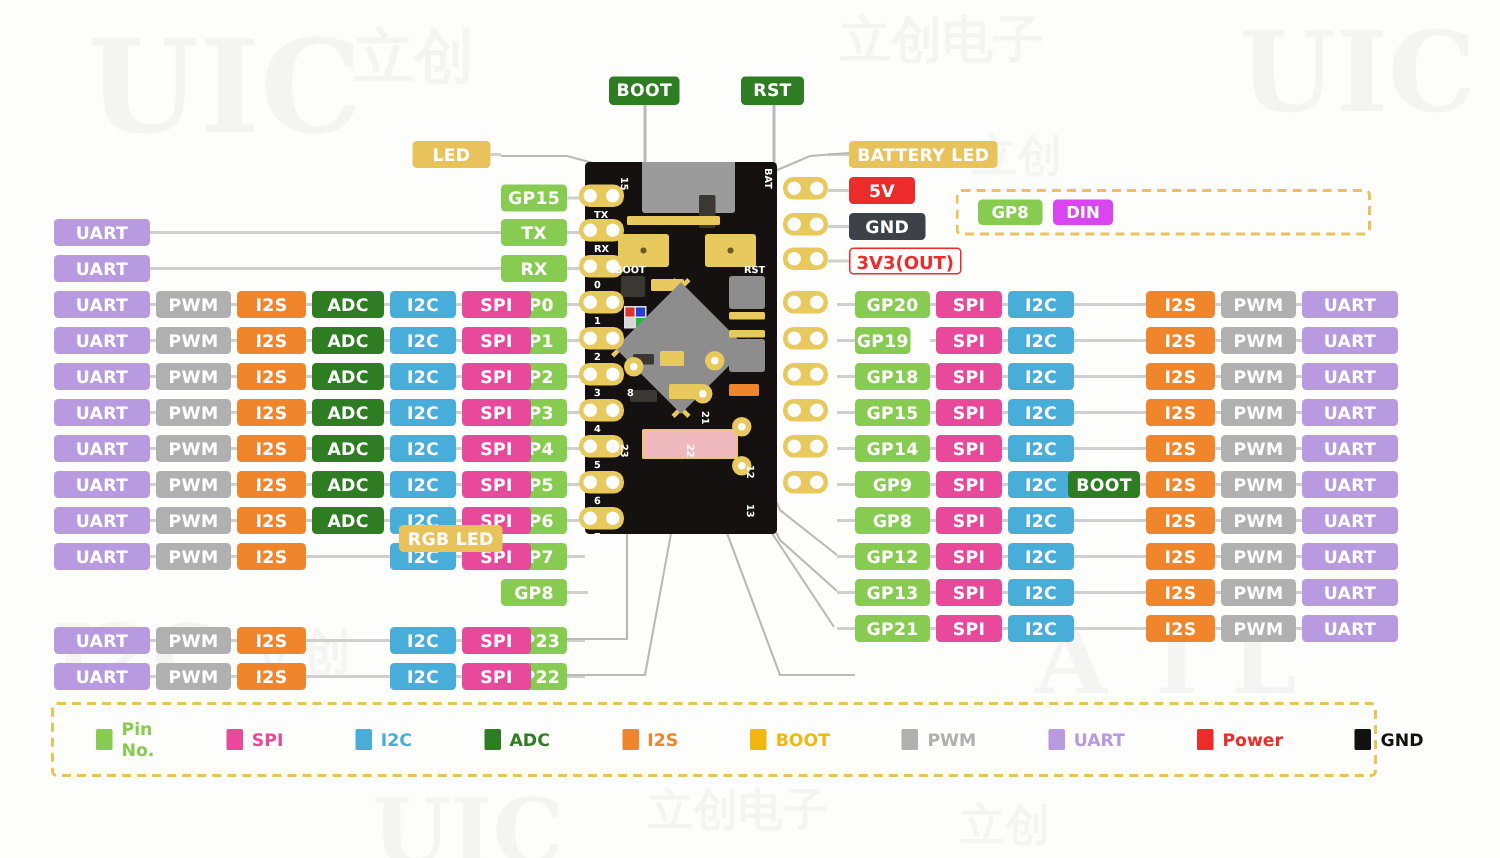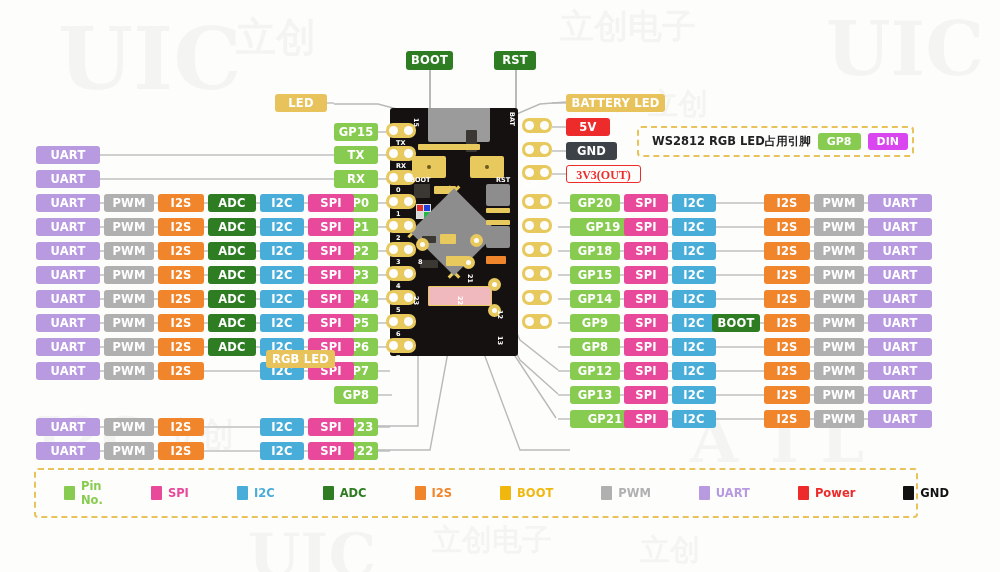--- a/index.html
+++ b/index.html
@@ -55,21 +55,20 @@
   .pill-outline {
     position: absolute;
     height: 18px; line-height: 18px;
     font-size: 12px; font-weight: 700;
     color: #ed2b2b;
     background: transparent;
     border: 1.6px solid #ed2b2b;
     border-radius: 3px;
     text-align: center;
     white-space: nowrap;
-    font-family: Liberation Serif, serif;
   }
 
   .connector { position: absolute; height: 2px; background: #cfcfcf; }
   .leader    { position: absolute; background: #b9b9b9; }
 
   
   #board {
     position: absolute;
     left: 390px; top: 108px;
     width: 128px; height: 248px;
@@ -435,21 +434,21 @@
       <div class="pill c-i2c" style="left: 260px; top: 442px; width: 44px;">I2C</div>
       <div class="pill c-spi" style="left: 308px; top: 442px; width: 46px;">SPI</div>
     </div>
   <div id="right-col">
       <div class="pill c-gp" style="left: 570px; top: 194px; width: 50px;">GP20</div>
       <div class="pill c-spi" style="left: 624px; top: 194px; width: 44px;">SPI</div>
       <div class="pill c-i2c" style="left: 672px; top: 194px; width: 44px;">I2C</div>
       <div class="pill c-i2s" style="left: 764px; top: 194px; width: 46px;">I2S</div>
       <div class="pill c-pwm" style="left: 814px; top: 194px; width: 50px;">PWM</div>
       <div class="pill c-uart" style="left: 868px; top: 194px; width: 64px;">UART</div>
-      <div class="pill c-gp" style="left: 570px; top: 218px; width: 66px;">GP19</div>
+      <div class="pill c-gp" style="left: 570px; top: 218px; width: 37px;">GP19</div>
       <div class="pill c-spi" style="left: 624px; top: 218px; width: 44px;">SPI</div>
       <div class="pill c-i2c" style="left: 672px; top: 218px; width: 44px;">I2C</div>
       <div class="pill c-i2s" style="left: 764px; top: 218px; width: 46px;">I2S</div>
       <div class="pill c-pwm" style="left: 814px; top: 218px; width: 50px;">PWM</div>
       <div class="pill c-uart" style="left: 868px; top: 218px; width: 64px;">UART</div>
       <div class="pill c-gp" style="left: 570px; top: 242px; width: 50px;">GP18</div>
       <div class="pill c-spi" style="left: 624px; top: 242px; width: 44px;">SPI</div>
       <div class="pill c-i2c" style="left: 672px; top: 242px; width: 44px;">I2C</div>
       <div class="pill c-i2s" style="left: 764px; top: 242px; width: 46px;">I2S</div>
       <div class="pill c-pwm" style="left: 814px; top: 242px; width: 50px;">PWM</div>
@@ -484,39 +483,38 @@
       <div class="pill c-i2c" style="left: 672px; top: 362px; width: 44px;">I2C</div>
       <div class="pill c-i2s" style="left: 764px; top: 362px; width: 46px;">I2S</div>
       <div class="pill c-pwm" style="left: 814px; top: 362px; width: 50px;">PWM</div>
       <div class="pill c-uart" style="left: 868px; top: 362px; width: 64px;">UART</div>
       <div class="pill c-gp" style="left: 570px; top: 386px; width: 50px;">GP13</div>
       <div class="pill c-spi" style="left: 624px; top: 386px; width: 44px;">SPI</div>
       <div class="pill c-i2c" style="left: 672px; top: 386px; width: 44px;">I2C</div>
       <div class="pill c-i2s" style="left: 764px; top: 386px; width: 46px;">I2S</div>
       <div class="pill c-pwm" style="left: 814px; top: 386px; width: 50px;">PWM</div>
       <div class="pill c-uart" style="left: 868px; top: 386px; width: 64px;">UART</div>
-      <div class="pill c-gp" style="left: 570px; top: 410px; width: 70px;">GP21</div>
+      <div class="pill c-gp" style="left: 570px; top: 410px; width: 50px;">GP21</div>
       <div class="pill c-spi" style="left: 624px; top: 410px; width: 44px;">SPI</div>
       <div class="pill c-i2c" style="left: 672px; top: 410px; width: 44px;">I2C</div>
       <div class="pill c-i2s" style="left: 764px; top: 410px; width: 46px;">I2S</div>
       <div class="pill c-pwm" style="left: 814px; top: 410px; width: 50px;">PWM</div>
       <div class="pill c-uart" style="left: 868px; top: 410px; width: 64px;">UART</div>
     </div>
 
   <div class="pill c-adc" style="left:406px; top:51px; width:47px; height:19px; line-height:19px;">BOOT</div>
   <div class="pill c-adc" style="left:494px; top:51px; width:42px; height:19px; line-height:19px;">RST</div>
   <div class="pill c-twai" style="left:275px; top:94px; width:52px;">LED</div>
   <div class="pill c-twai" style="left:566px; top:94px; width:99px;">BATTERY LED</div>
   <div class="pill c-twai" style="left:266px; top:350px; width:69px;">RGB LED</div>
   <div class="pill c-power" style="left:566px; top:118px; width:44px;">5V</div>
   <div class="pill c-gnd" style="left:566px; top:142px; width:51px;">GND</div>
   <div class="pill-outline" style="left:566px; top:165px; width:75px;">3V3(OUT)</div>
 
   <div id="note">
-    <span class="ntext">WS2812 RGB LED占用引脚</span>
     <span class="badge c-gp">GP8</span>
     <span class="badge c-din">DIN</span>
   </div>
 
   <div id="board">
     <div class="usb" style="left:38px; top:-58px; width:62px; height:92px;"></div>
     <div class="chip-dk" style="left:76px; top:22px; width:11px; height:22px;"></div>
 
     <div class="gold" style="left:28px; top:36px; width:62px; height:6px;"></div>
 

